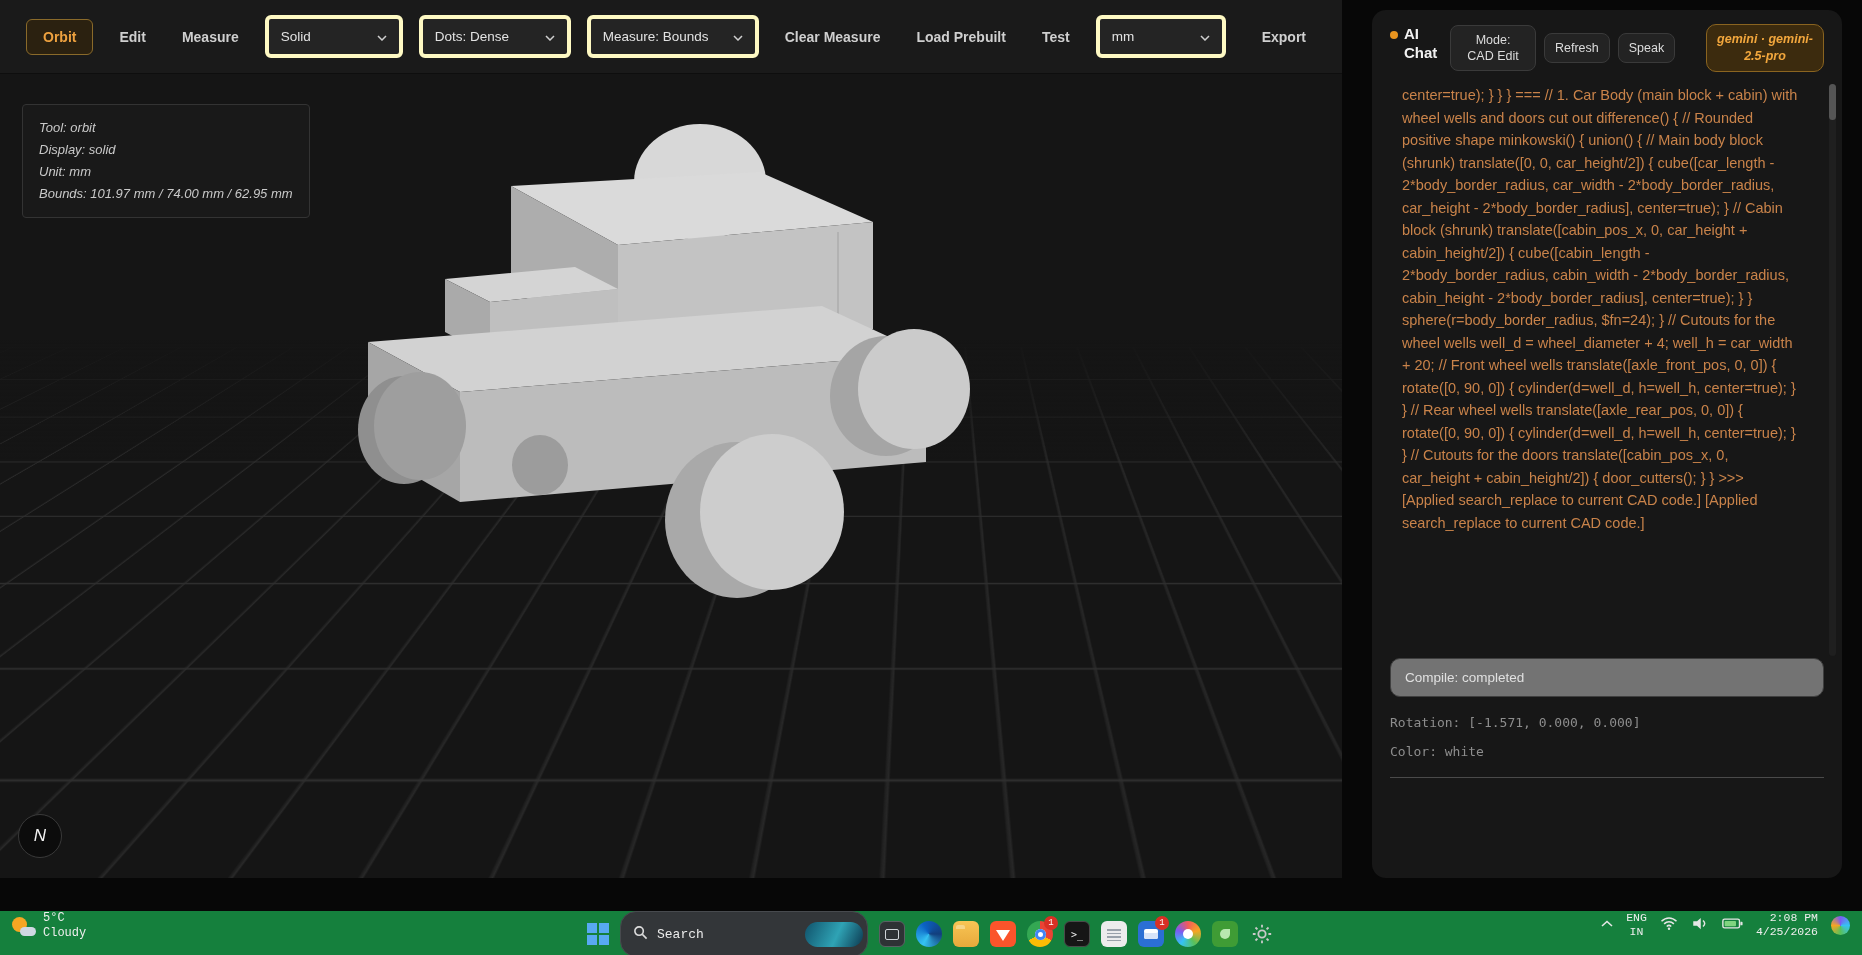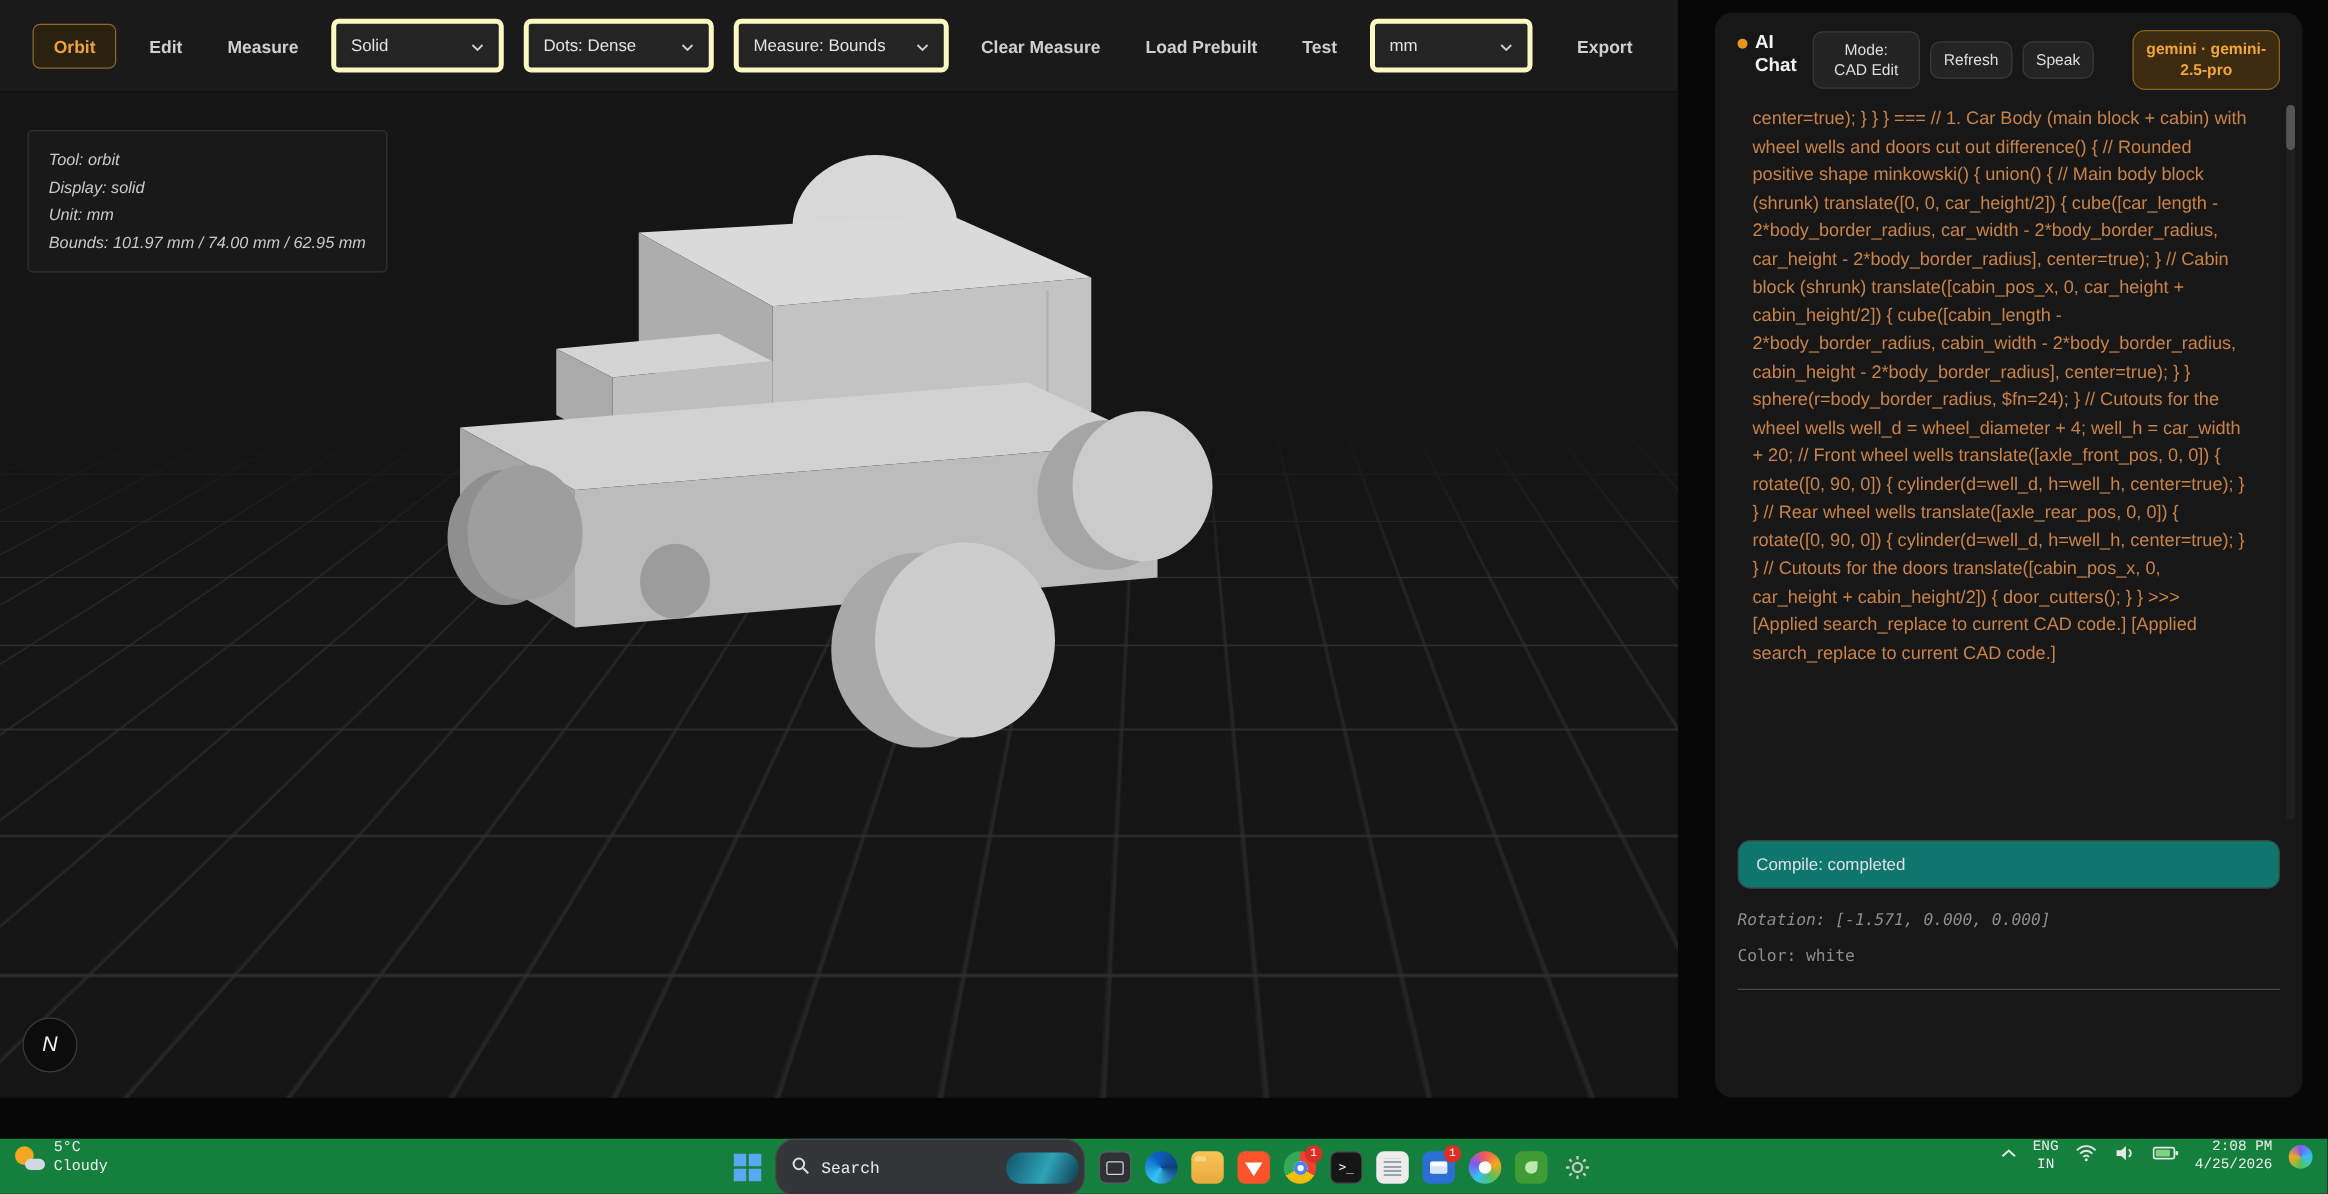--- a/index.html
+++ b/index.html
@@ -45,32 +45,32 @@
   .chat-header { display:flex; align-items:stretch; gap:8px; }
   .ai-label { width:52px; display:flex; gap:6px; }
   .ai-dot { width:8px; height:8px; border-radius:50%; background:#e8941f; margin-top:7px; flex:none; }
   .ai-title { font-weight:700; font-size:15px; color:#f2f2f2; line-height:19px; }
   .chat-btn { background:#232323; border:1px solid #3a3a3a; border-radius:8px; color:#dcdcdc;
               font-size:12.5px; line-height:16px; padding:6px 10px; text-align:center;
               cursor:pointer; font-family:inherit; align-self:center; }
   .mode-btn { width:86px; }
   .model-badge { margin-left:auto; width:118px; background:#3c2b0e; border:1px solid #8a6420;
                  color:#f2a73d; font-weight:700; border-radius:10px; font-size:12.5px;
-                 line-height:17px; padding:6px 8px; }
+                 line-height:17px; padding:6px 8px;font-style:italic; }
   .transcript-wrap { position:relative; margin-top:12px; height:572px; }
   .transcript { height:100%; overflow:hidden; padding:0 26px 0 12px;
                 color:#c9834a; font-size:14.5px; line-height:22.5px; }
   .panel-scrollbar { position:absolute; right:-12px; top:0; bottom:0; width:7px;
                      background:#1f1f1f; border-radius:4px; }
   .panel-scrollbar .thumb { position:absolute; top:0; left:0; width:7px; height:36px;
                             background:#555; border-radius:4px; }
-  .compile-box { margin-top:16px; border:1px solid #3f3f3f; background:#0f766e;
+  .compile-box { margin-top:2px; border:1px solid #3f3f3f; background:#737373;
                  border-radius:10px; padding:11px 14px; font-size:13.5px; color:#e0e0e0; }
   .readout { font-family:"DejaVu Sans Mono",monospace; font-size:13px; color:#8d8d8d; }
-  .readout.r1 { margin-top:18px;font-style:italic; }
+  .readout.r1 { margin-top:18px; }
   .readout.r2 { margin-top:14px; }
   .divider { border-top:1px solid #4a4a4a; margin-top:18px; }
   .input-row { margin-top:16px; display:flex; align-items:center; gap:8px; }
   .chat-input { flex:1; background:#1b1b1b; border:1px solid #3c3c3c; border-radius:10px;
                 padding:12px 14px; color:#e6e6e6; font-size:14px; font-family:inherit; outline:none; }
   .mic-btn { background:transparent; border:none; padding:4px 6px; cursor:pointer; }
   .send-btn { background:#e49b35; color:#fff; border:none; border-radius:10px;
               padding:12px 20px; font-size:14px; font-weight:700; cursor:pointer; font-family:inherit; }
 
   

